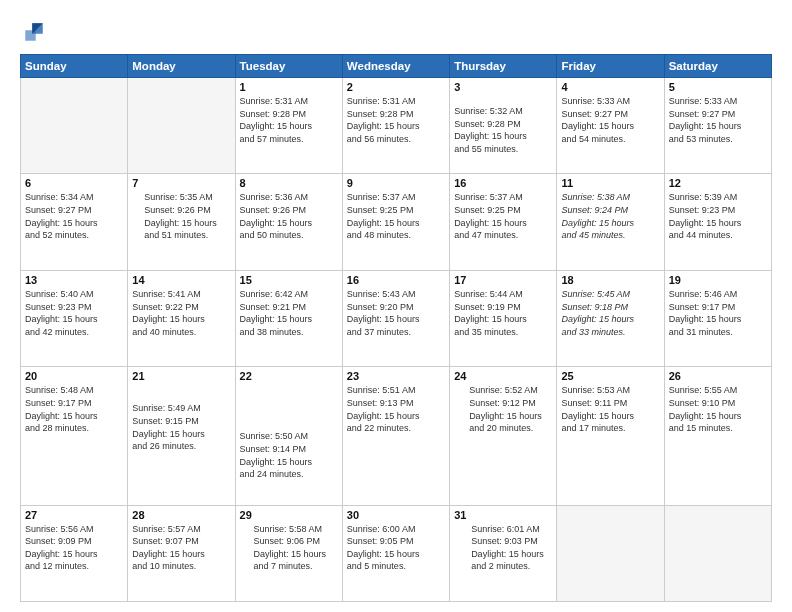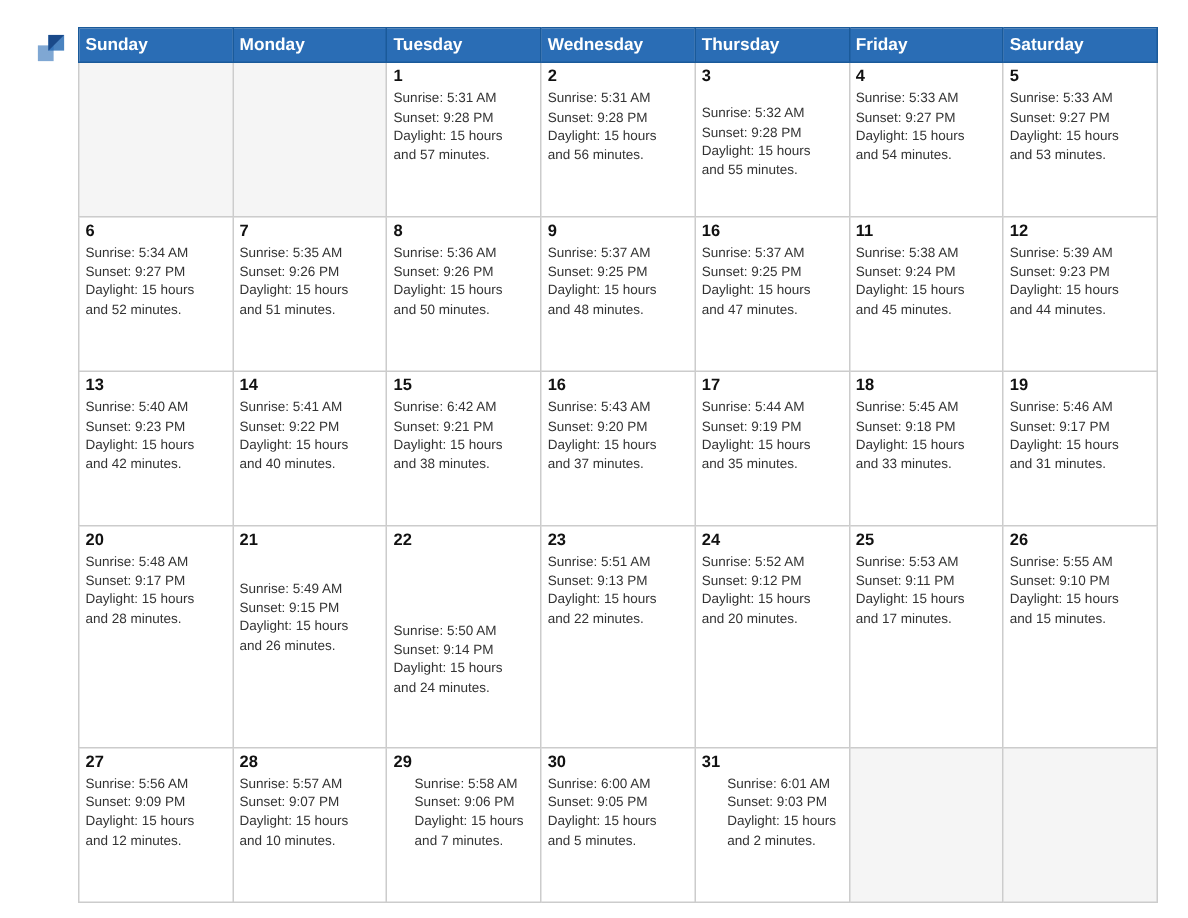--- a/index.html
+++ b/index.html
@@ -8,20 +8,21 @@
       height: 612px;
       font-family: Arial, sans-serif;
       background: #fff;
       overflow: hidden;
     }
     .page {
       width: 792px;
       height: 612px;
       padding: 18px 20px 10px 20px;
       display: flex;
+      flex-direction: column;
     }
     .header {
       display: flex;
       align-items: flex-start;
       justify-content: space-between;
       margin-bottom: 8px;
     }
     .logo {
       display: flex;
       align-items: center;
@@ -169,21 +170,21 @@
         <tr>
           <td>
             <span class="day-num">6</span>
             <div class="day-info" style="white-space: pre-line;">Sunrise: 5:34 AM
 Sunset: 9:27 PM
 Daylight: 15 hours
 and 52 minutes.</div>
           </td>
           <td>
             <span class="day-num">7</span>
-            <div class="day-info" style="white-space: pre-line;">Sunrise: 5:35 AM
+            <div class="day-info" style="white-space: pre-line; margin-left: 12px;">Sunrise: 5:35 AM
 Sunset: 9:26 PM
 Daylight: 15 hours
 and 51 minutes.</div>
           </td>
           <td>
             <span class="day-num">8</span>
             <div class="day-info" style="white-space: pre-line;">Sunrise: 5:36 AM
 Sunset: 9:26 PM
 Daylight: 15 hours
 and 50 minutes.</div>
@@ -197,21 +198,21 @@
           </td>
           <td>
             <span class="day-num">16</span>
             <div class="day-info" style="white-space: pre-line;">Sunrise: 5:37 AM
 Sunset: 9:25 PM
 Daylight: 15 hours
 and 47 minutes.</div>
           </td>
           <td>
             <span class="day-num">11</span>
-            <div class="day-info" style="white-space: pre-line;">Sunrise: 5:38 AM
+            <div class="day-info" style="white-space: pre-line; font-style: italic;">Sunrise: 5:38 AM
 Sunset: 9:24 PM
 Daylight: 15 hours
 and 45 minutes.</div>
           </td>
           <td>
             <span class="day-num">12</span>
             <div class="day-info" style="white-space: pre-line;">Sunrise: 5:39 AM
 Sunset: 9:23 PM
 Daylight: 15 hours
 and 44 minutes.</div>
@@ -248,21 +249,21 @@
           </td>
           <td>
             <span class="day-num">17</span>
             <div class="day-info" style="white-space: pre-line;">Sunrise: 5:44 AM
 Sunset: 9:19 PM
 Daylight: 15 hours
 and 35 minutes.</div>
           </td>
           <td>
             <span class="day-num">18</span>
-            <div class="day-info" style="white-space: pre-line;">Sunrise: 5:45 AM
+            <div class="day-info" style="white-space: pre-line; font-style: italic;">Sunrise: 5:45 AM
 Sunset: 9:18 PM
 Daylight: 15 hours
 and 33 minutes.</div>
           </td>
           <td>
             <span class="day-num">19</span>
             <div class="day-info" style="white-space: pre-line;">Sunrise: 5:46 AM
 Sunset: 9:17 PM
 Daylight: 15 hours
 and 31 minutes.</div>
@@ -292,21 +293,21 @@
           </td>
           <td>
             <span class="day-num">23</span>
             <div class="day-info" style="white-space: pre-line;">Sunrise: 5:51 AM
 Sunset: 9:13 PM
 Daylight: 15 hours
 and 22 minutes.</div>
           </td>
           <td>
             <span class="day-num">24</span>
-            <div class="day-info" style="white-space: pre-line;">Sunrise: 5:52 AM
+            <div class="day-info" style="white-space: pre-line; margin-left: 15px;">Sunrise: 5:52 AM
 Sunset: 9:12 PM
 Daylight: 15 hours
 and 20 minutes.</div>
           </td>
           <td>
             <span class="day-num">25</span>
             <div class="day-info" style="white-space: pre-line;">Sunrise: 5:53 AM
 Sunset: 9:11 PM
 Daylight: 15 hours
 and 17 minutes.</div>

